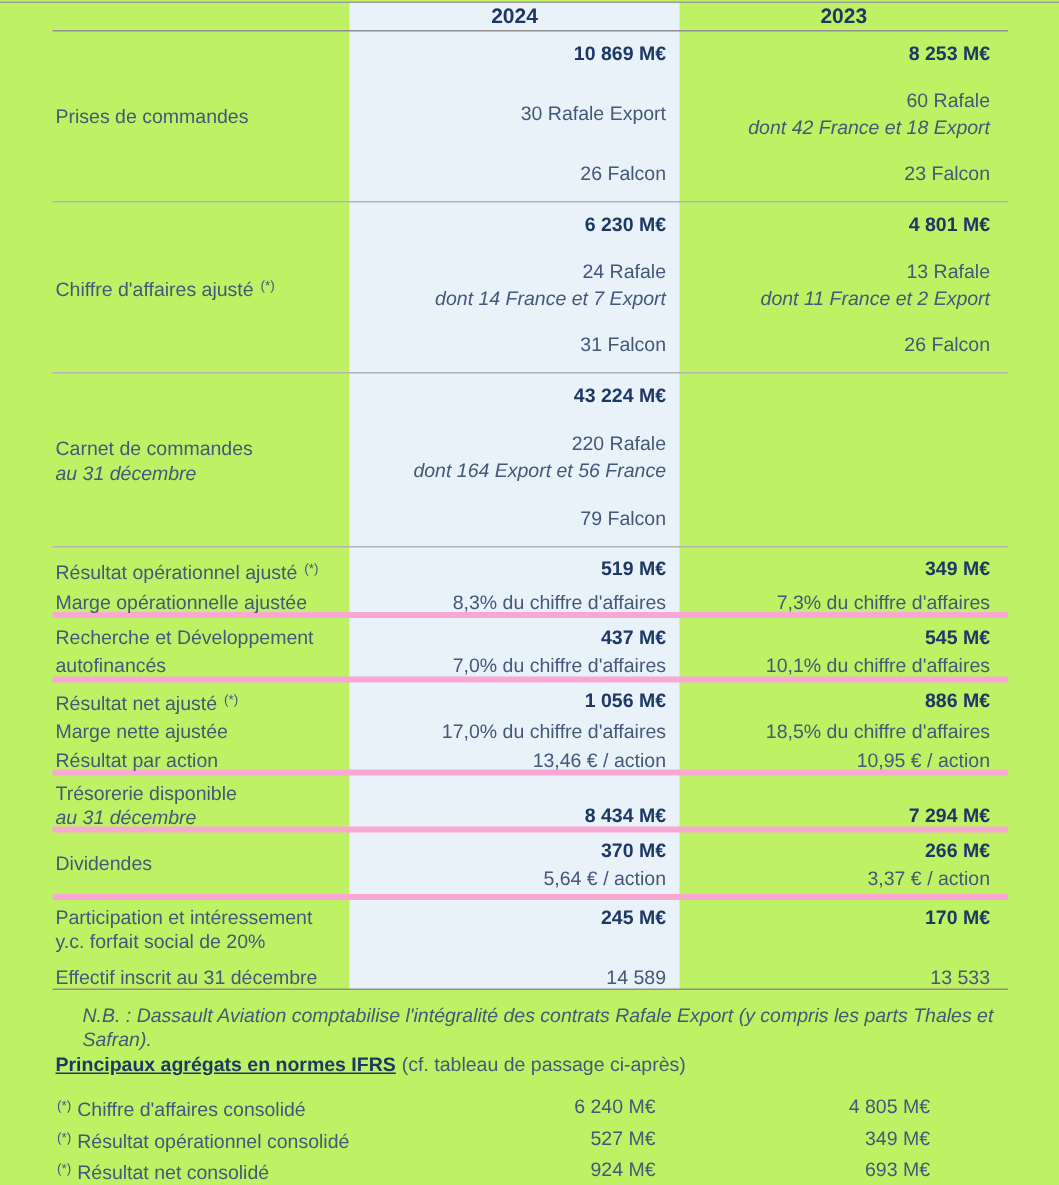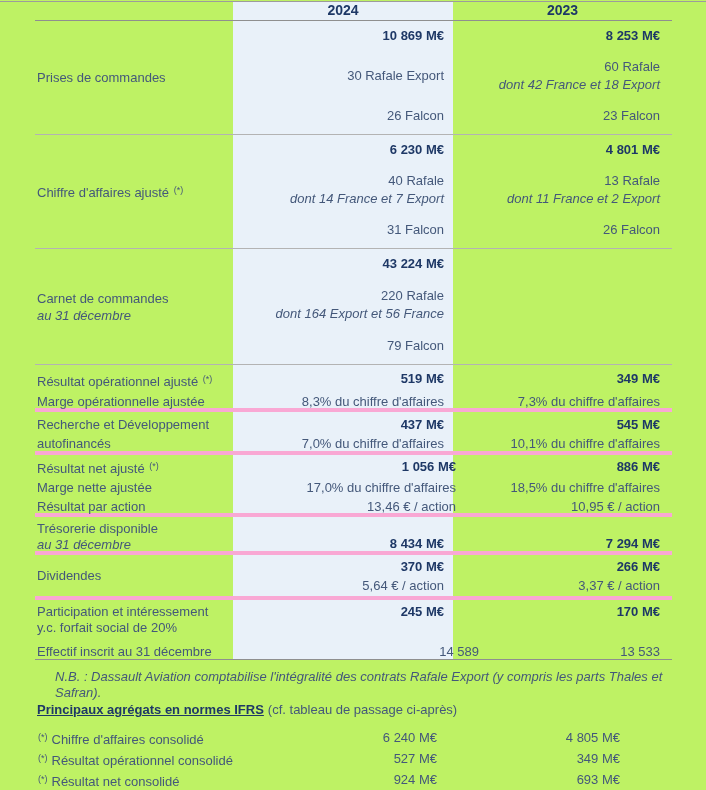--- a/index.html
+++ b/index.html
@@ -25,30 +25,30 @@
   .colA{display:flex;flex-direction:column;justify-content:space-between;
         padding-top:6px;padding-bottom:9px;line-height:18px;}
   .lblc{display:flex;flex-direction:column;justify-content:center;line-height:17px;}
   .val-main{font-weight:bold;color:#1e3866;}
   .it{font-style:italic;}
   .lrow{display:flex;line-height:20px;}
   .sup{font-size:9px;vertical-align:4px;margin-left:1px;}
   
   .s4{padding-top:4px;}
   .s5{padding-top:3px;}  .s5 .lrow{line-height:19px;}
-  .s6{padding-top:2px;}  .s6 .lrow{line-height:19px;gap:12px;}
+  .s6{padding-top:2px;}  .s6 .lrow{line-height:19px;}
   .s7{display:flex;}
   .s7 .c-label{padding-top:4px;line-height:16px;}
   .s7 .vcell{display:flex;align-items:flex-end;justify-content:flex-end;}
   .s8{display:flex;}
   .s8 .c-label{display:flex;flex-direction:column;justify-content:center;}
   .s8 .vcol{display:flex;flex-direction:column;justify-content:center;line-height:19px;}
   .s9{padding-top:4px;}
   .s9 .g1{align-items:flex-start;line-height:16px;}
-  .s9 .g2{margin-top:7px;line-height:18px;gap:35px;}
+  .s9 .g2{margin-top:7px;line-height:18px;}
   
   .note{position:absolute;left:55px;top:669px;width:620px;font-style:italic;line-height:16px;}
   .ifrs{position:absolute;left:37px;top:702px;width:600px;}
   .ifrs-title{font-weight:bold;color:#1e3866;text-decoration:underline;}
   .ifrs-sub{margin-left:4px;}
   .ifrs-rows{margin-top:11px;}
   .irow{display:flex;line-height:19px;}
   .irow .ilabel{width:248px;}
   .irow .ilabel .lbltxt{margin-left:4px;}
   .irow .iv24{width:152px;text-align:right;}
@@ -88,21 +88,21 @@
       </div>
     </div>
 
     <div class="sect" style="height:114px">
       <div class="c-label lblc">
         <div><span>Chiffre d'affaires ajusté</span> <span class="sup">(*)</span></div>
       </div>
       <div class="c-24 colA">
         <div class="val-main">6 230 M€</div>
         <div>
-          <div>40 Rafale</div>
+          <div>24 Rafale</div>
           <div class="it">dont 14 France et 7 Export</div>
         </div>
         <div>31 Falcon</div>
       </div>
       <div class="c-23 colA">
         <div class="val-main">4 801 M€</div>
         <div>
           <div>13 Rafale</div>
           <div class="it">dont 11 France et 2 Export</div>
         </div>

